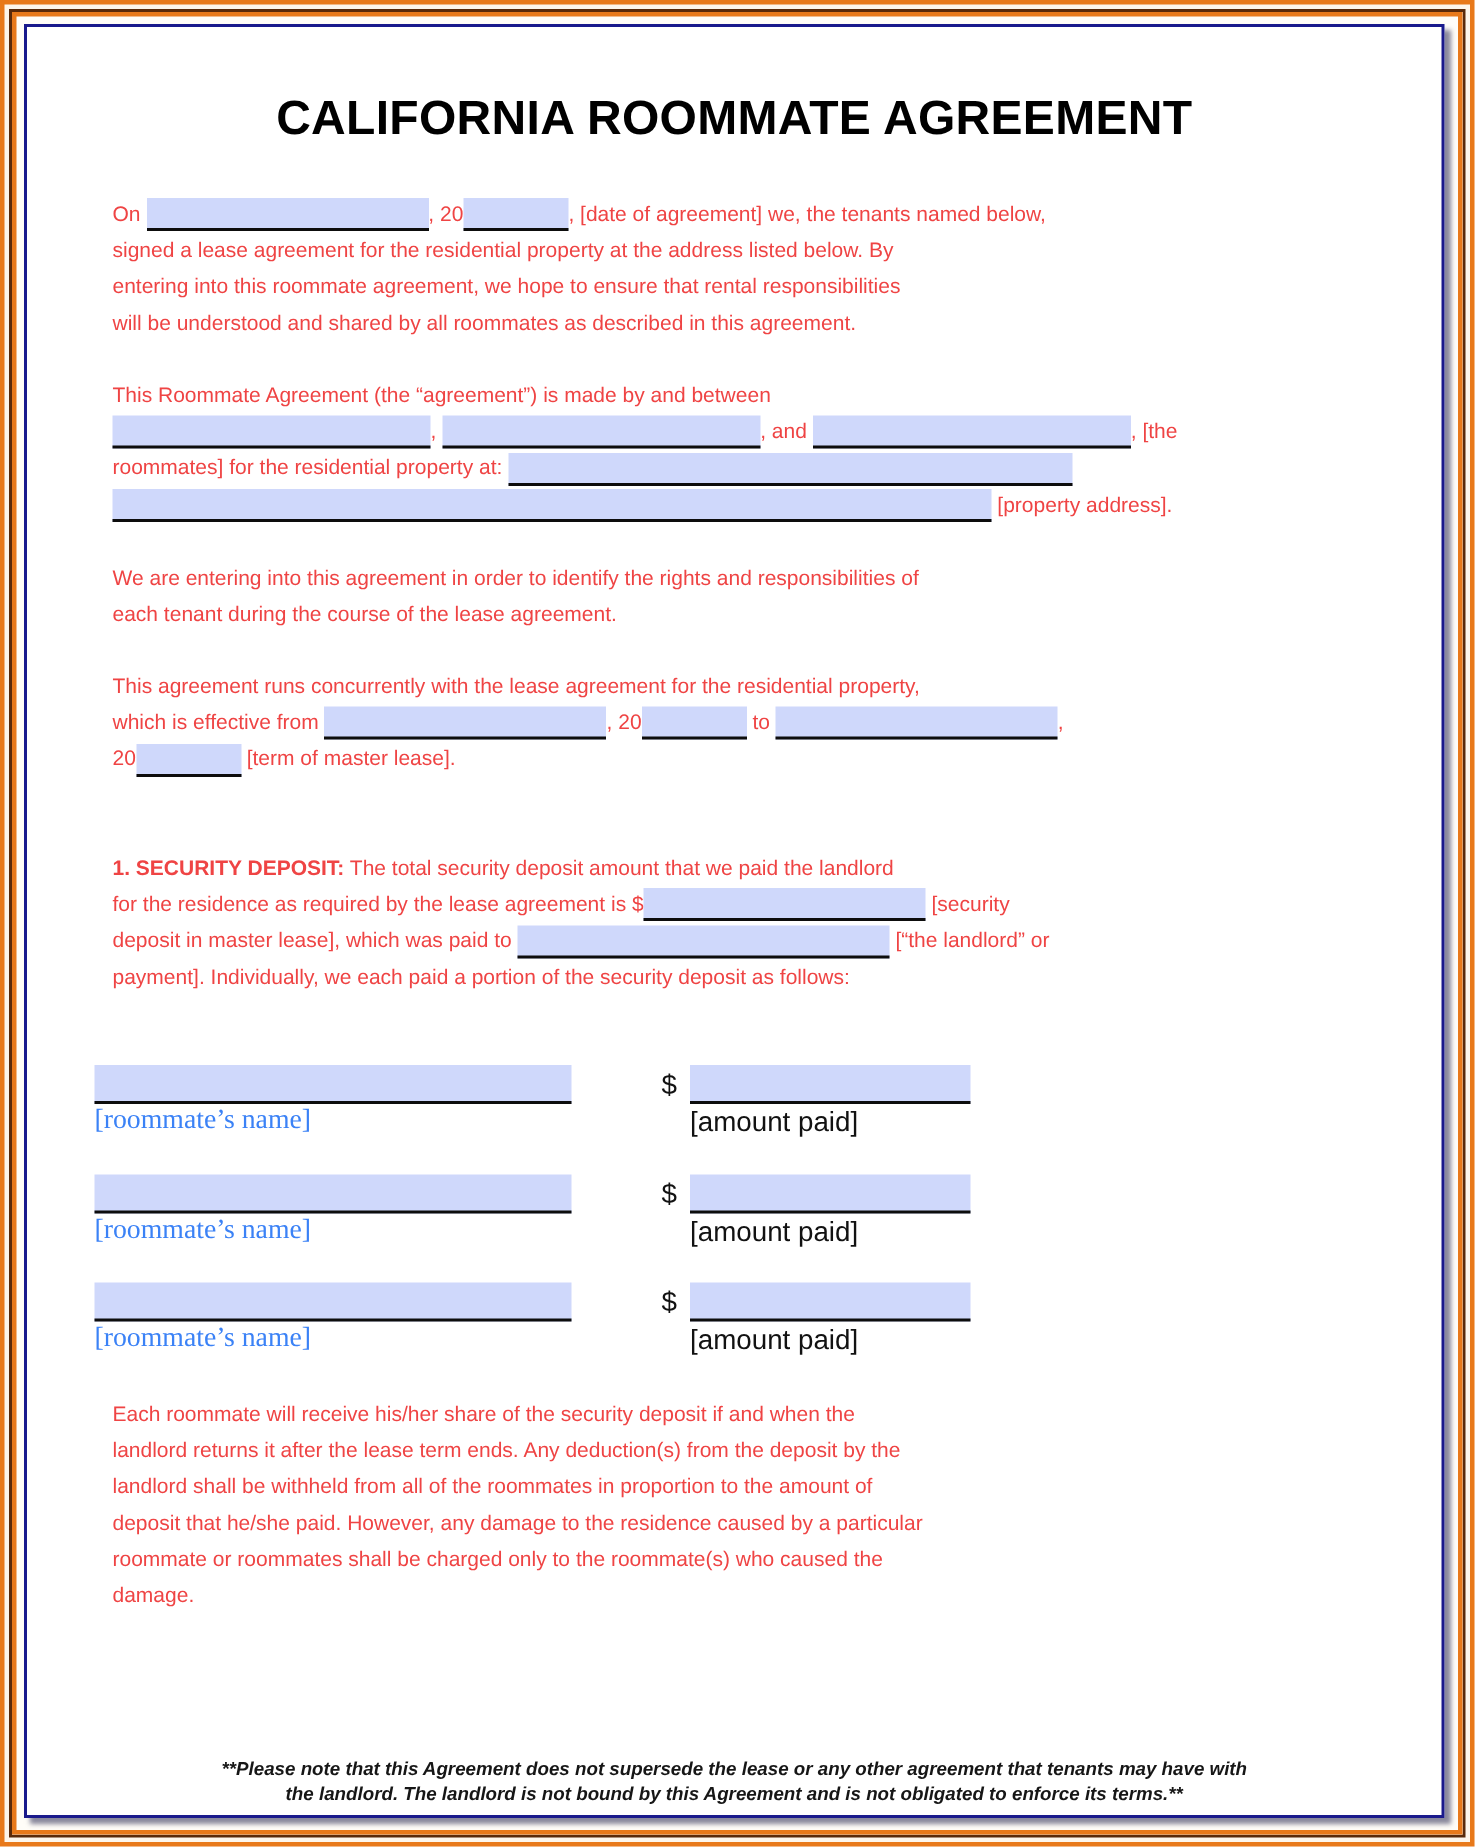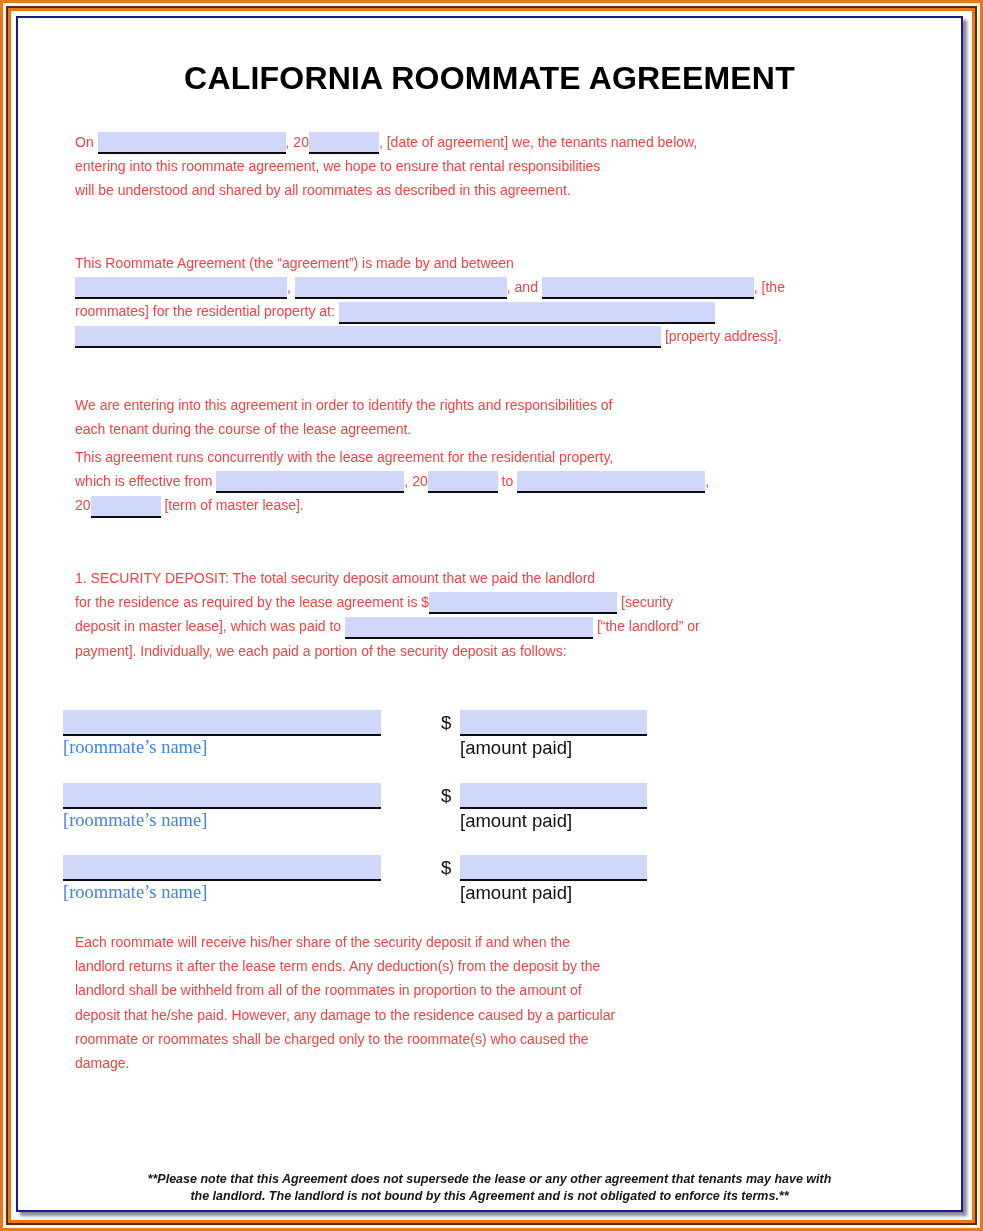--- a/index.html
+++ b/index.html
@@ -39,21 +39,21 @@
   .para {
     position: absolute; left: 57px; width: 820px;
     font-size: 14px; line-height: 24.2px; color: #ef4444;
   }
   .line { position: relative; white-space: nowrap; height: 24.2px; }
   .field {
     display: inline-block; position: relative; vertical-align: bottom;
     height: 22px; background: #cfd8fb;
     border-bottom: 2px solid #0d0d0d; box-sizing: border-box;
   }
-  .bold { font-weight: normal; }
+  .bold { font-weight: bold; }
   .sig-row { position: absolute; left: 45px; width: 600px; height: 60px; }
   .sig-name {
     position: absolute; left: 0; top: 0; width: 318px; height: 26px;
     background: #cfd8fb; border-bottom: 2px solid #0d0d0d; box-sizing: border-box;
   }
   .sig-name-label {
     position: absolute; left: 0; width: 318px; top: 27px; text-align: left;
     font-size: 18.5px; color: #3b82f6; font-family: Liberation Serif, serif;
   }
   .dollar {
@@ -82,38 +82,39 @@
 </div>
 
 <div class="page">
 
   <div class="title">CALIFORNIA ROOMMATE AGREEMENT</div>
 
   <div class="para" style="top:112px;">
     <div class="line">
       <span>On </span><span class="field" style="width:188px;"></span><span>, 20</span><span class="field" style="width:70px;"></span><span>, [date of agreement] we, the tenants named below,</span>
     </div>
+    <div class="line">signed a lease agreement for the residential property at the address listed below. By</div>
     <div class="line">entering into this roommate agreement, we hope to ensure that rental responsibilities</div>
     <div class="line">will be understood and shared by all roommates as described in this agreement.</div>
   </div>
 
   <div class="para" style="top:233px;">
     <div class="line">This Roommate Agreement (the “agreement”) is made by and between</div>
     <div class="line">
       <span class="field" style="width:212px;"></span><span>, </span><span class="field" style="width:212px;"></span><span>, and </span><span class="field" style="width:212px;"></span><span>, [the</span>
     </div>
     <div class="line">
       <span>roommates] for the residential property at: </span><span class="field" style="width:376px;"></span>
     </div>
     <div class="line">
       <span class="field" style="width:586px;"></span><span> [property address].</span>
     </div>
   </div>
 
-  <div class="para" style="top:355px;margin-top:20px;">
+  <div class="para" style="top:355px;">
     <div class="line">We are entering into this agreement in order to identify the rights and responsibilities of</div>
     <div class="line">each tenant during the course of the lease agreement.</div>
   </div>
 
   <div class="para" style="top:427px;">
     <div class="line">This agreement runs concurrently with the lease agreement for the residential property,</div>
     <div class="line">
       <span>which is effective from </span><span class="field" style="width:188px;"></span><span>, 20</span><span class="field" style="width:70px;"></span><span> to </span><span class="field" style="width:188px;"></span><span>,</span>
     </div>
     <div class="line">

